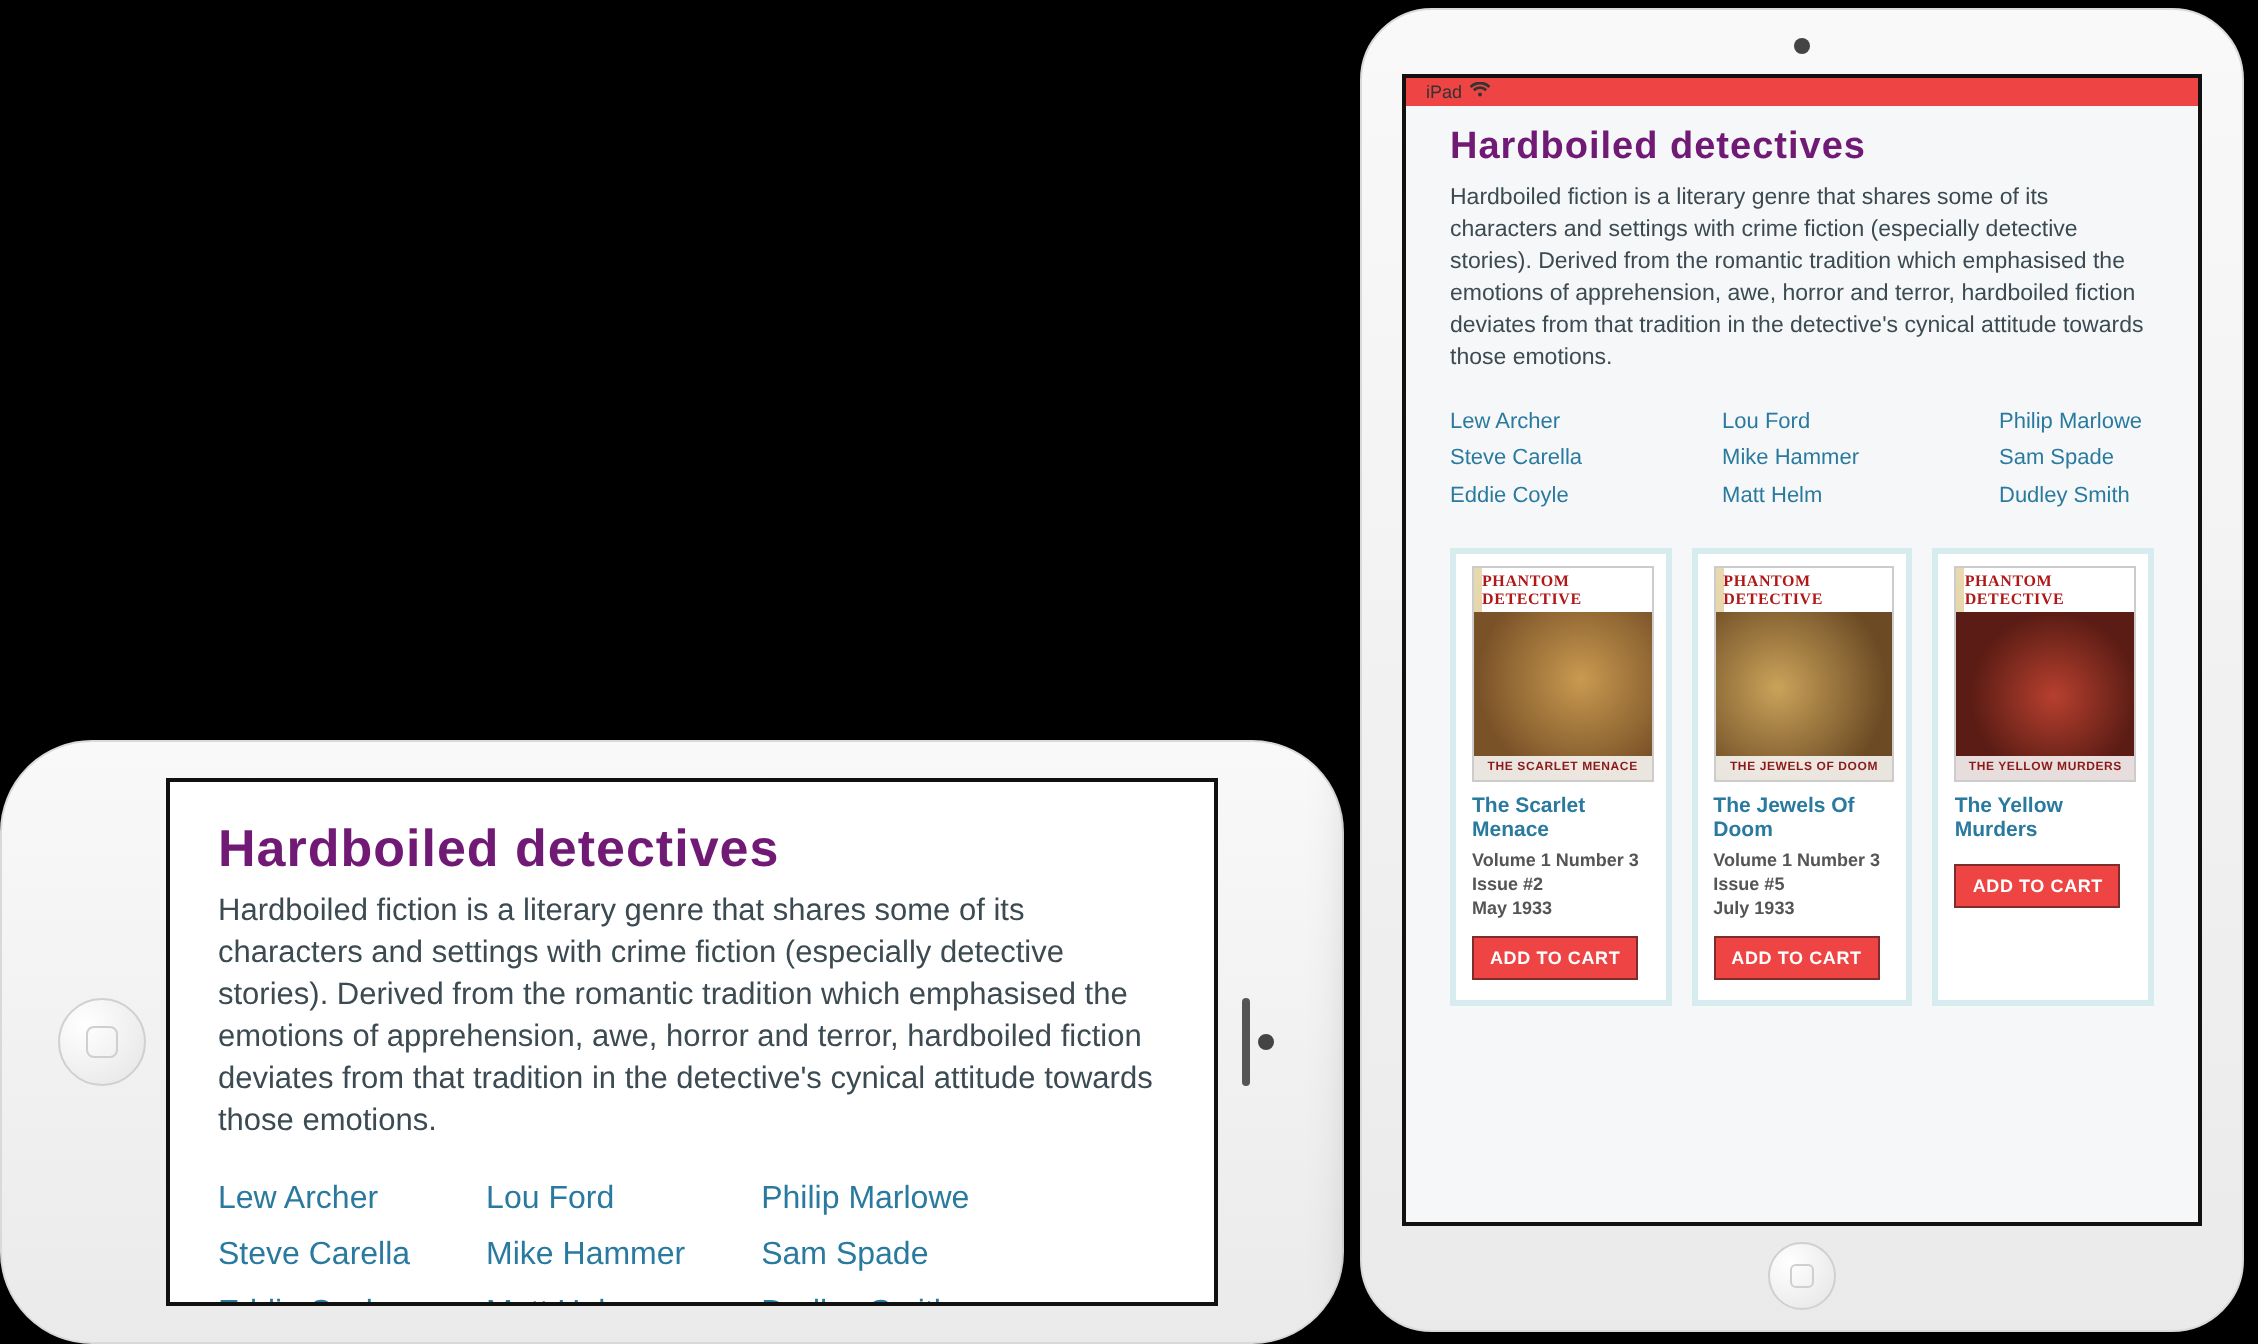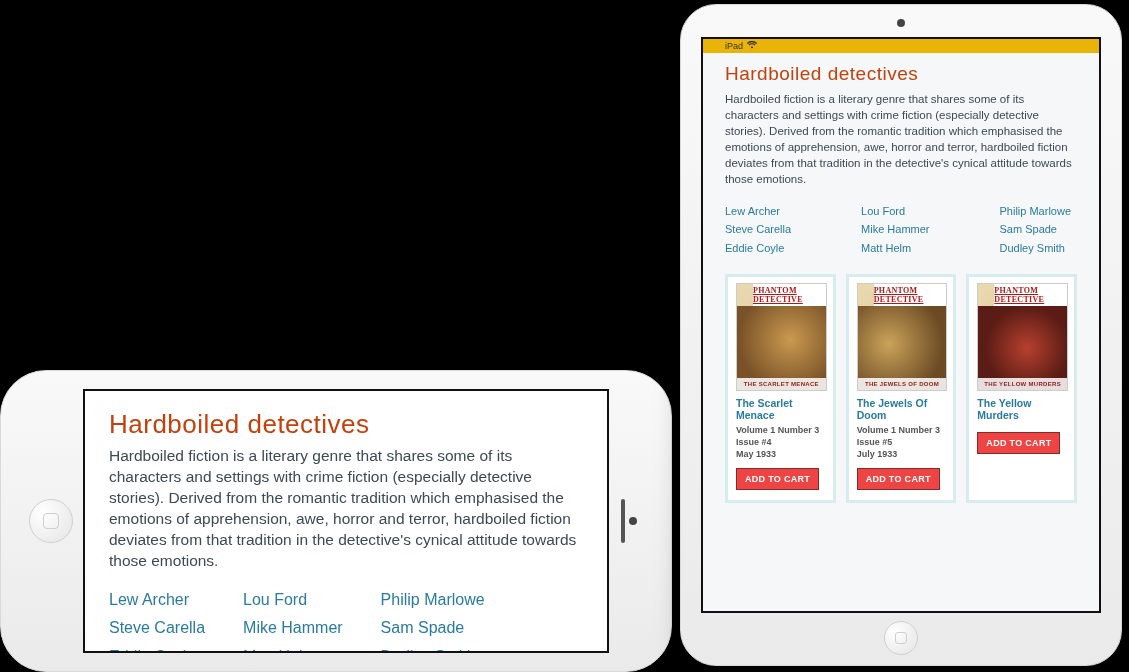--- a/index.html
+++ b/index.html
@@ -55,29 +55,29 @@
   }
   .ipad .home::after{
     content:"";position:absolute;left:50%;top:50%;width:10px;height:10px;
     border:1.2px solid #cfcfcf;border-radius:3px;transform:translate(-50%,-50%);
   }
   .ipad .screen{
     position:absolute;left:20px;right:20px;top:32px;bottom:52px;
     background:#f5f7f8;border:2px solid #111;overflow:hidden;
   }
   .ipad .statusbar{
-    height:14px;font-size:9px;color:#333;padding:0 22px;display:flex;align-items:center;gap:4px;background:#eab308;
+    height:14px;font-size:9px;color:#333;padding:0 10px;display:flex;align-items:center;gap:4px;background:#ef4444;
   }
   .ipad .statusbar .wifi{display:inline-block;}
   .ipad .content{padding:10px 22px 16px 22px;}
 
   
   h1{
     font-family:"Futura","Trebuchet MS",sans-serif;
-    font-weight:400;margin:0 0 6px 0;letter-spacing:.5px;color:#c2410c;
+    font-weight:700;margin:0 0 6px 0;letter-spacing:.5px;color:#701a75;
   }
   .iphone h1{font-size:26px;}
   .ipad   h1{font-size:19px;}
   p.lead{margin:0 0 14px 0;color:#3c4a51;}
   .iphone p.lead{font-size:15.5px;line-height:1.35;}
   .ipad   p.lead{font-size:11.5px;line-height:1.4;}
   .linkcols{display:flex;gap:38px;}
   .iphone .linkcols{font-size:16px;line-height:1.8;}
   .ipad   .linkcols{font-size:11px;line-height:1.7;gap:70px;margin-bottom:16px;}
   .linkcols .col{display:flex;flex-direction:column;}
@@ -85,26 +85,25 @@
   
   .cards{display:flex;gap:10px;}
   .card{
     flex:1;background:#fff;border:3px solid #d6ecef;padding:6px 8px 10px 8px;
   }
   .cover{
     width:100%;height:106px;border:1px solid #ccc;position:relative;overflow:hidden;
     background:linear-gradient(135deg,#e8d9b0 0%,#d8c58a 100%);
   }
   .cover .masthead{
-    position:absolute;top:0;left:16px;right:0;height:22px;
+    position:absolute;top:0;left:4px;right:0;height:22px;
     background:#fff;color:#b01818;
     font-family:"Georgia",serif;font-weight:700;font-size:8px;
     display:flex;align-items:center;justify-content:center;letter-spacing:.3px;
     border-bottom:1px solid #ccc;
-    text-decoration:underline;
   }
   .cover .price{
     position:absolute;left:3px;top:24px;width:14px;height:14px;border-radius:50%;
     background:#222;color:#fff;font-size:7px;display:flex;align-items:center;justify-content:center;font-weight:700;
   }
   .cover.menace .art{position:absolute;left:0;right:0;top:22px;bottom:0;
     background:
       radial-gradient(circle at 60% 40%,#c99a50 0%,#7a5228 70%),
       linear-gradient(180deg,#6d4e2a,#3b2a16);}
   .cover.doom .art{position:absolute;left:0;right:0;top:22px;bottom:0;
@@ -193,21 +192,21 @@
         <div class="card">
           <div class="cover menace">
             <div class="masthead">PHANTOM DETECTIVE</div>
             <div class="price">10</div>
             <div class="art"></div>
             <div class="caption">THE SCARLET MENACE</div>
           </div>
           <div class="title">The Scarlet Menace</div>
           <div class="meta">
             <div>Volume 1 Number 3</div>
-            <div>Issue #4</div>
+            <div>Issue #2</div>
             <div>May 1933</div>
           </div>
           <button>ADD TO CART</button>
         </div>
 
         <div class="card">
           <div class="cover doom">
             <div class="masthead">PHANTOM DETECTIVE</div>
             <div class="price">10</div>
             <div class="art"></div>

